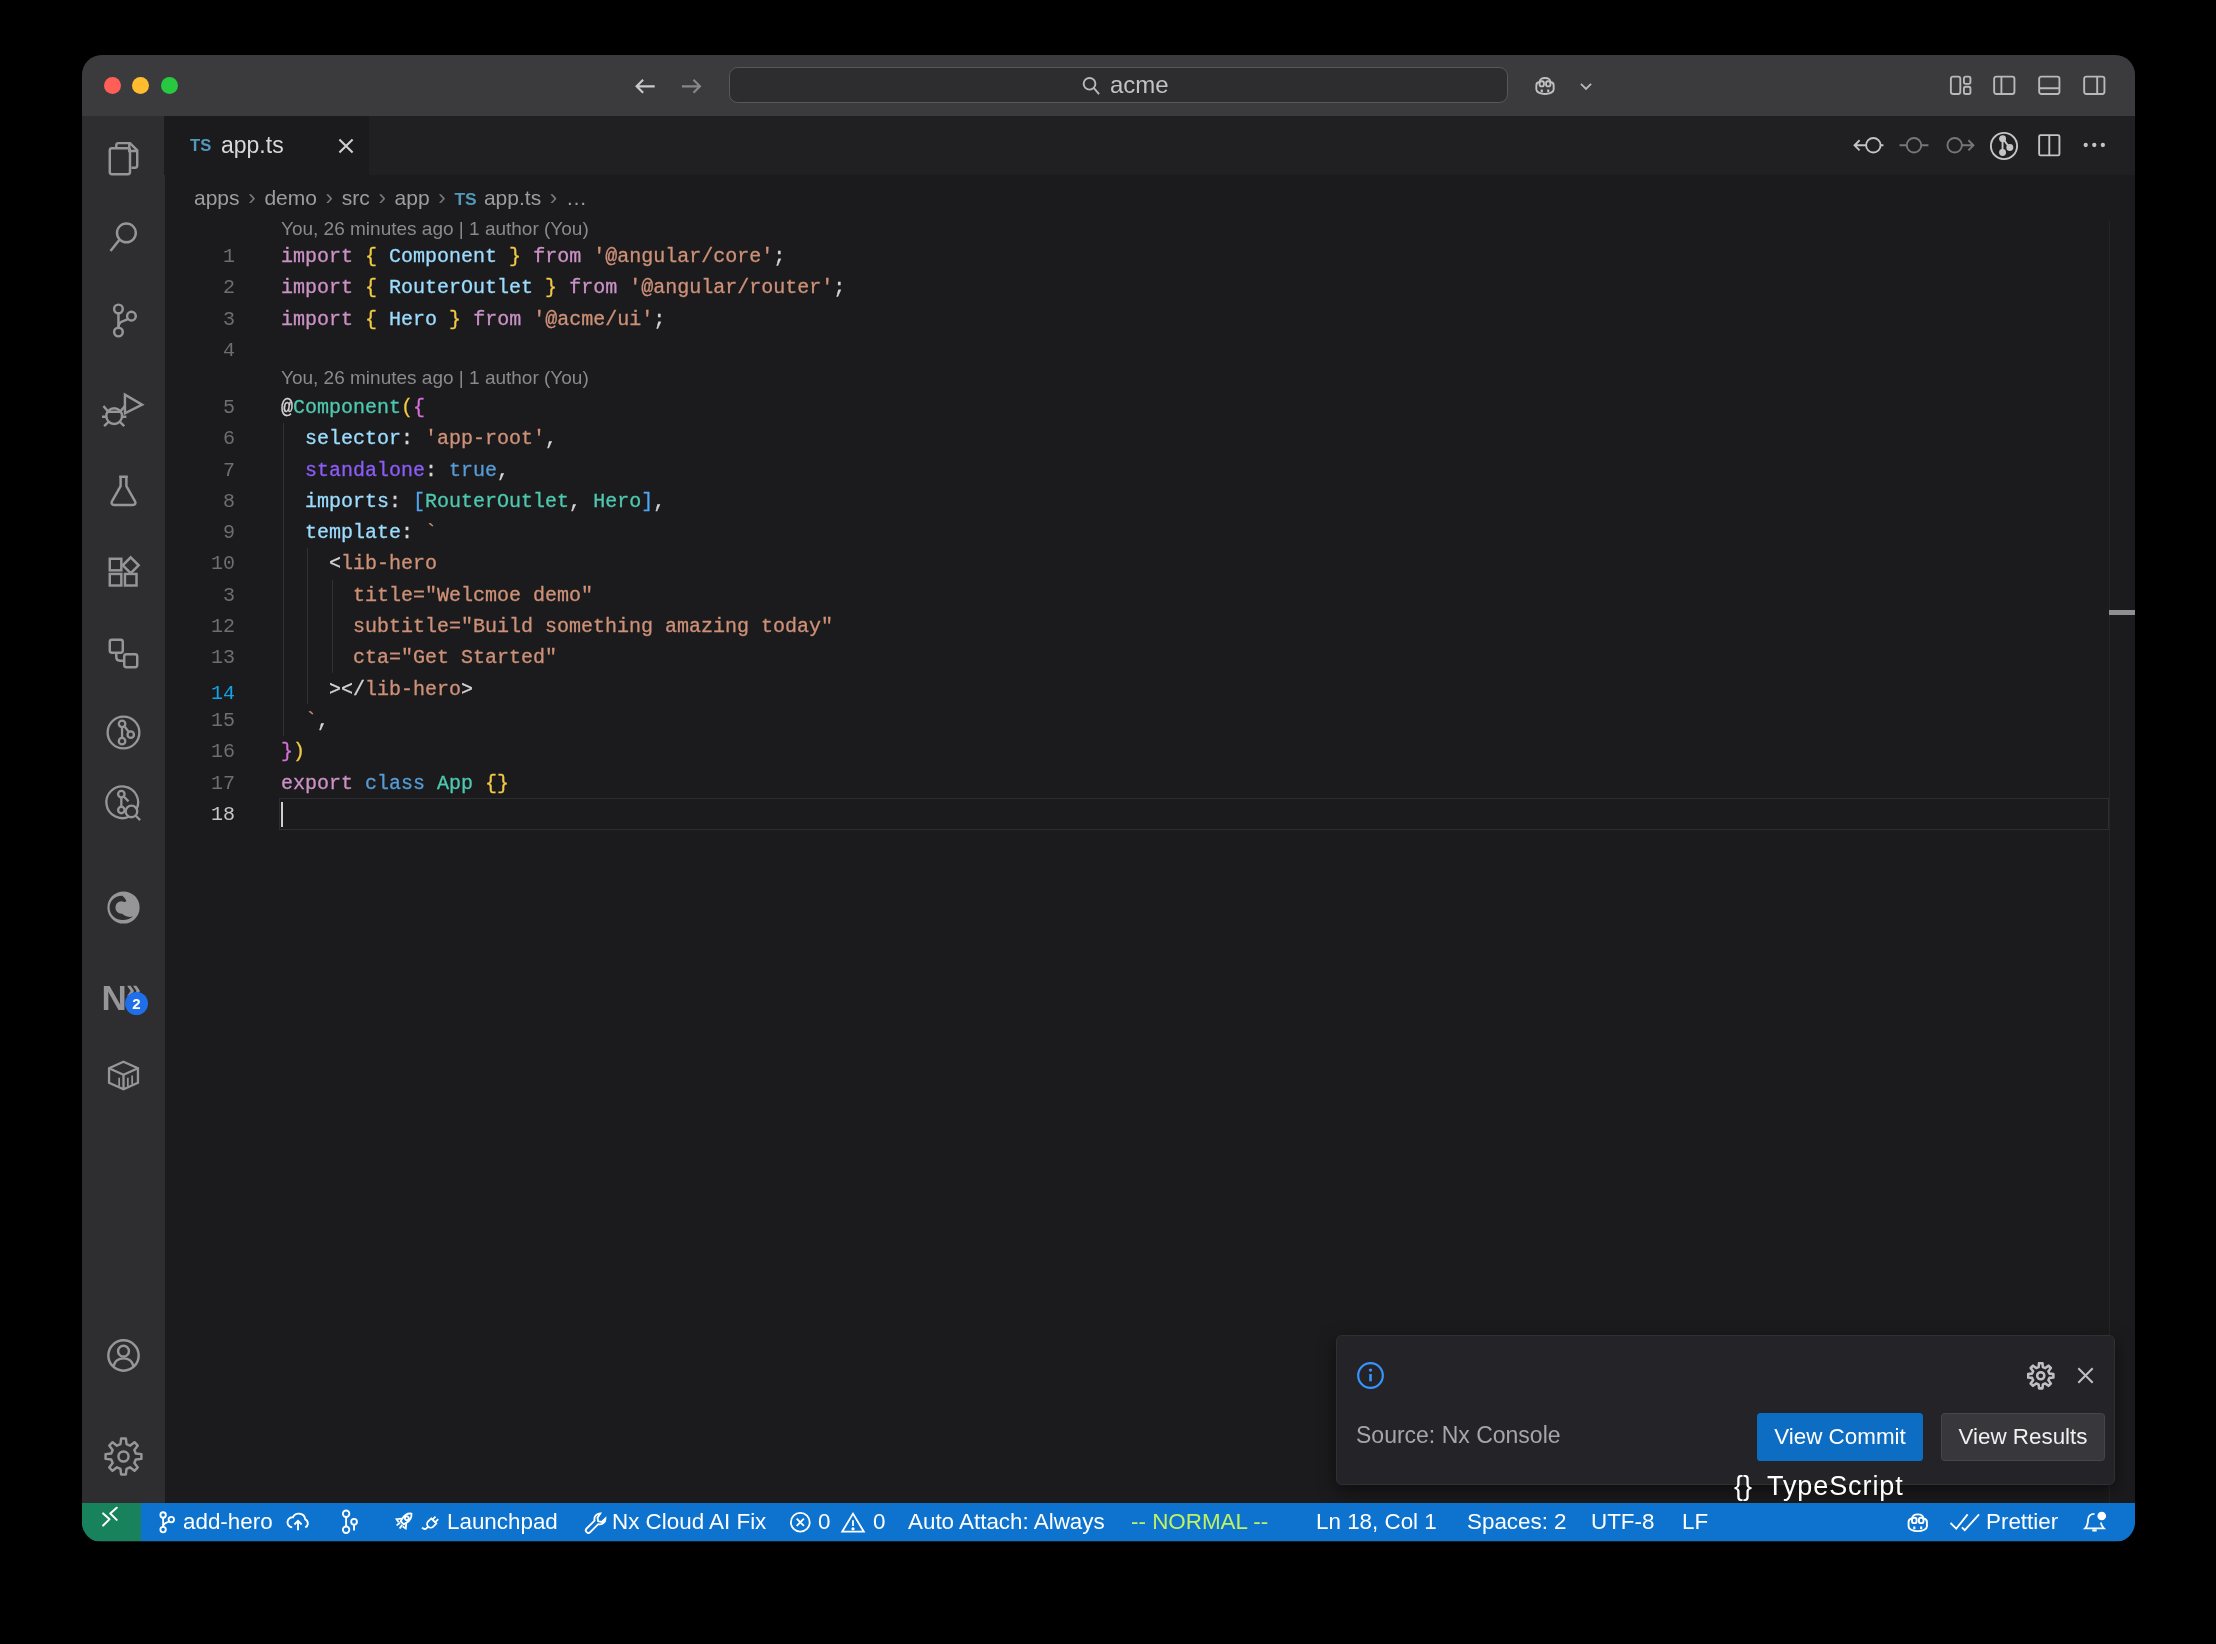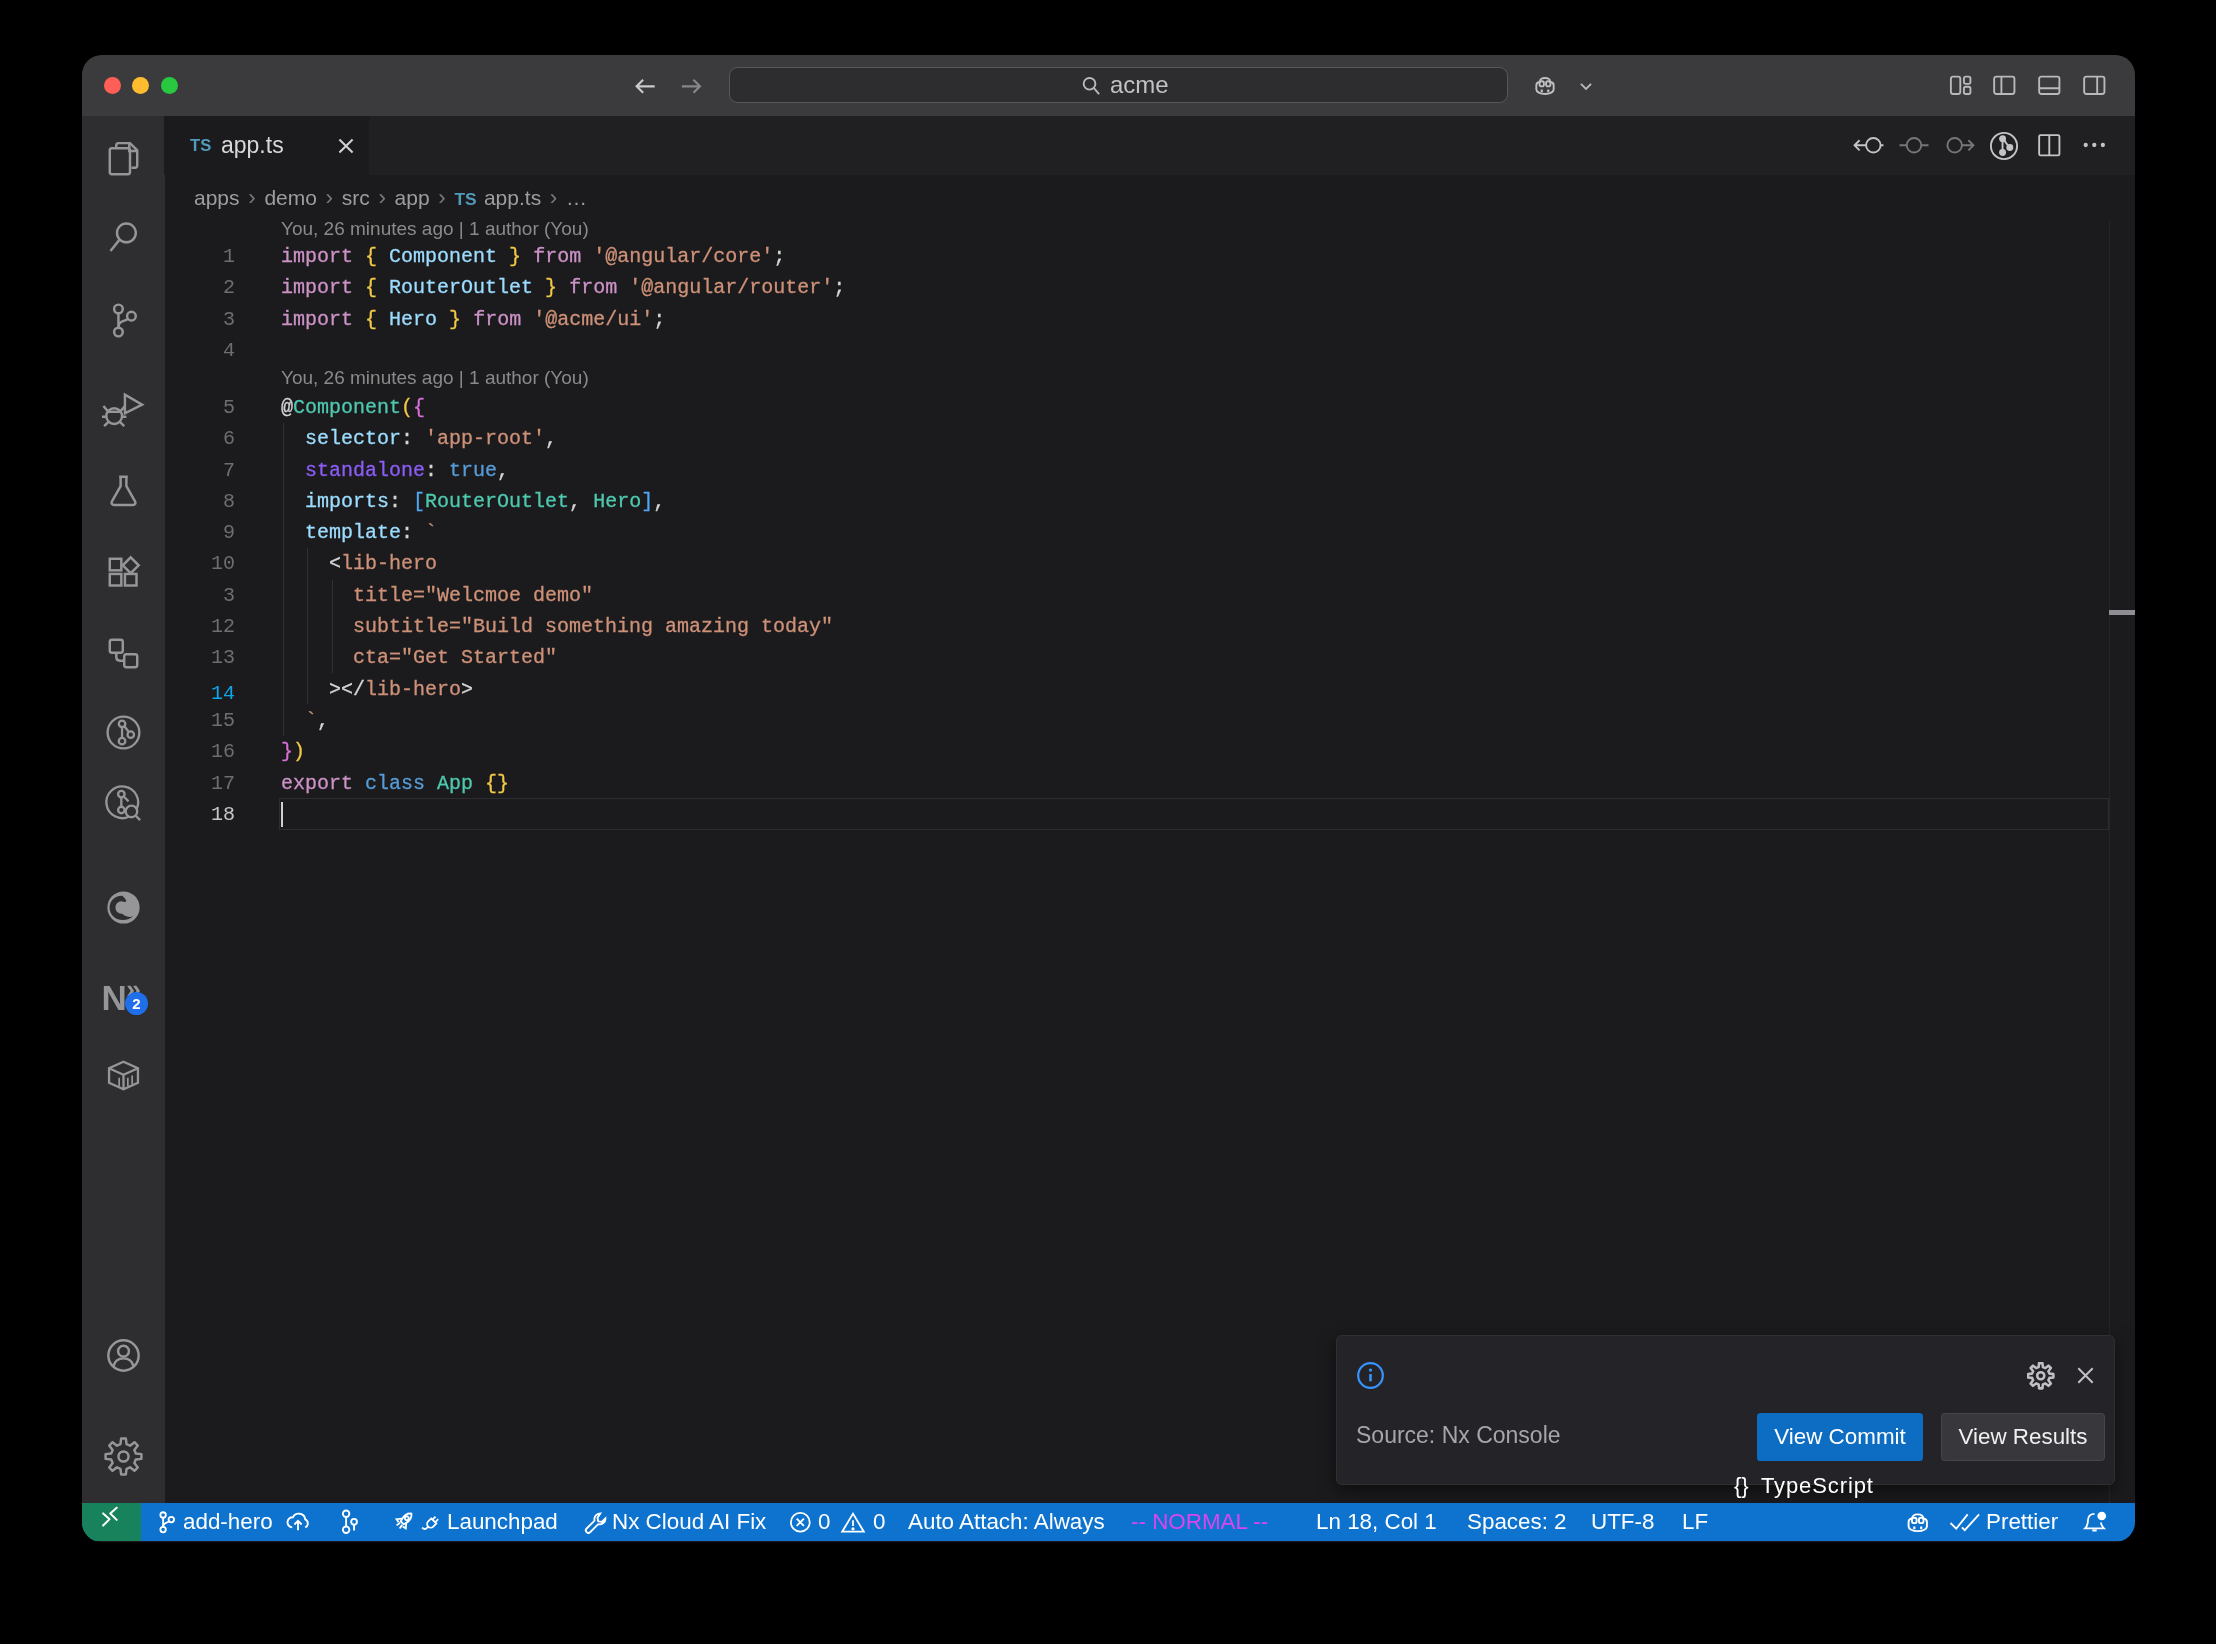--- a/index.html
+++ b/index.html
@@ -303,26 +303,26 @@
         <path d="M12 12l10 10M22 12L12 22"></path>
       </svg>
 <div class="a" style="left:818px;top:1503px;height:38px;line-height:38px;font-size:22.4px;color:#ffffff">0</div>
 <svg class="a" style="left:840px;top:1510px" width="26" height="24.6" viewBox="0 0 36 34" fill="none" stroke="#ffffff" stroke-width="2.5">
         <path d="M18 5L33 30H3z"></path>
         <path d="M18 14v8"></path>
         <circle cx="18" cy="26" r="1" fill="#fff"></circle>
       </svg>
 <div class="a" style="left:873px;top:1503px;height:38px;line-height:38px;font-size:22.4px;color:#ffffff">0</div>
 <div class="a" style="left:908px;top:1503px;height:38px;line-height:38px;font-size:22.4px;color:#ffffff">Auto Attach: Always</div>
-<div class="a" style="left:1131px;top:1503px;height:38px;line-height:38px;font-size:22.4px;color:#d946ef">-- NORMAL --</div>
+<div class="a" style="left:1131px;top:1503px;height:38px;line-height:38px;font-size:22.4px;color:#bef264">-- NORMAL --</div>
 <div class="a" style="left:1316px;top:1503px;height:38px;line-height:38px;font-size:22.4px;color:#ffffff">Ln 18, Col 1</div>
 <div class="a" style="left:1467px;top:1503px;height:38px;line-height:38px;font-size:22.4px;color:#ffffff">Spaces: 2</div>
 <div class="a" style="left:1591px;top:1503px;height:38px;line-height:38px;font-size:22.4px;color:#ffffff">UTF-8</div>
 <div class="a" style="left:1682px;top:1503px;height:38px;line-height:38px;font-size:22.4px;color:#ffffff">LF</div>
-<div class="a" style="left:1734px;top:1467px;height:38px;line-height:38px;font-size:22px;color:#ffffff">{}&nbsp;&nbsp;<span style="letter-spacing:0.9px">TypeScript</span></div>
+<div class="a" style="left:1734px;top:1467px;height:38px;line-height:38px;font-size:27px;color:#ffffff">{}&nbsp;&nbsp;<span style="letter-spacing:0.9px">TypeScript</span></div>
 <svg class="a" style="left:1904px;top:1509px" width="27.5" height="27.5" viewBox="0 0 36 36" fill="none" stroke="#ffffff" stroke-width="2.5">
         <path d="M18 7c-6 0-7 2-7.5 5.5C7 13 6 14.5 6 17v6c0 3 5 6 12 6s12-3 12-6v-6c0-2.5-1-4-4.5-4.5C25 9 24 7 18 7z"></path>
         <rect x="10.5" y="11.5" width="6" height="7" rx="2.6"></rect>
         <rect x="19.5" y="11.5" width="6" height="7" rx="2.6"></rect>
         <path d="M13.5 23v3.5M22.5 23v3.5" stroke-width="2.8"></path>
       </svg>
 <svg class="a" style="left:1949px;top:1513px" width="33" height="20" viewBox="0 0 46 28" fill="none" stroke="#ffffff" stroke-width="2.6">
         <path d="M2 14l8 8L26 2M18 20l4 4L42 2"></path>
       </svg>
 <div class="a" style="left:1986px;top:1503px;height:38px;line-height:38px;font-size:22.4px;color:#ffffff">Prettier</div>

